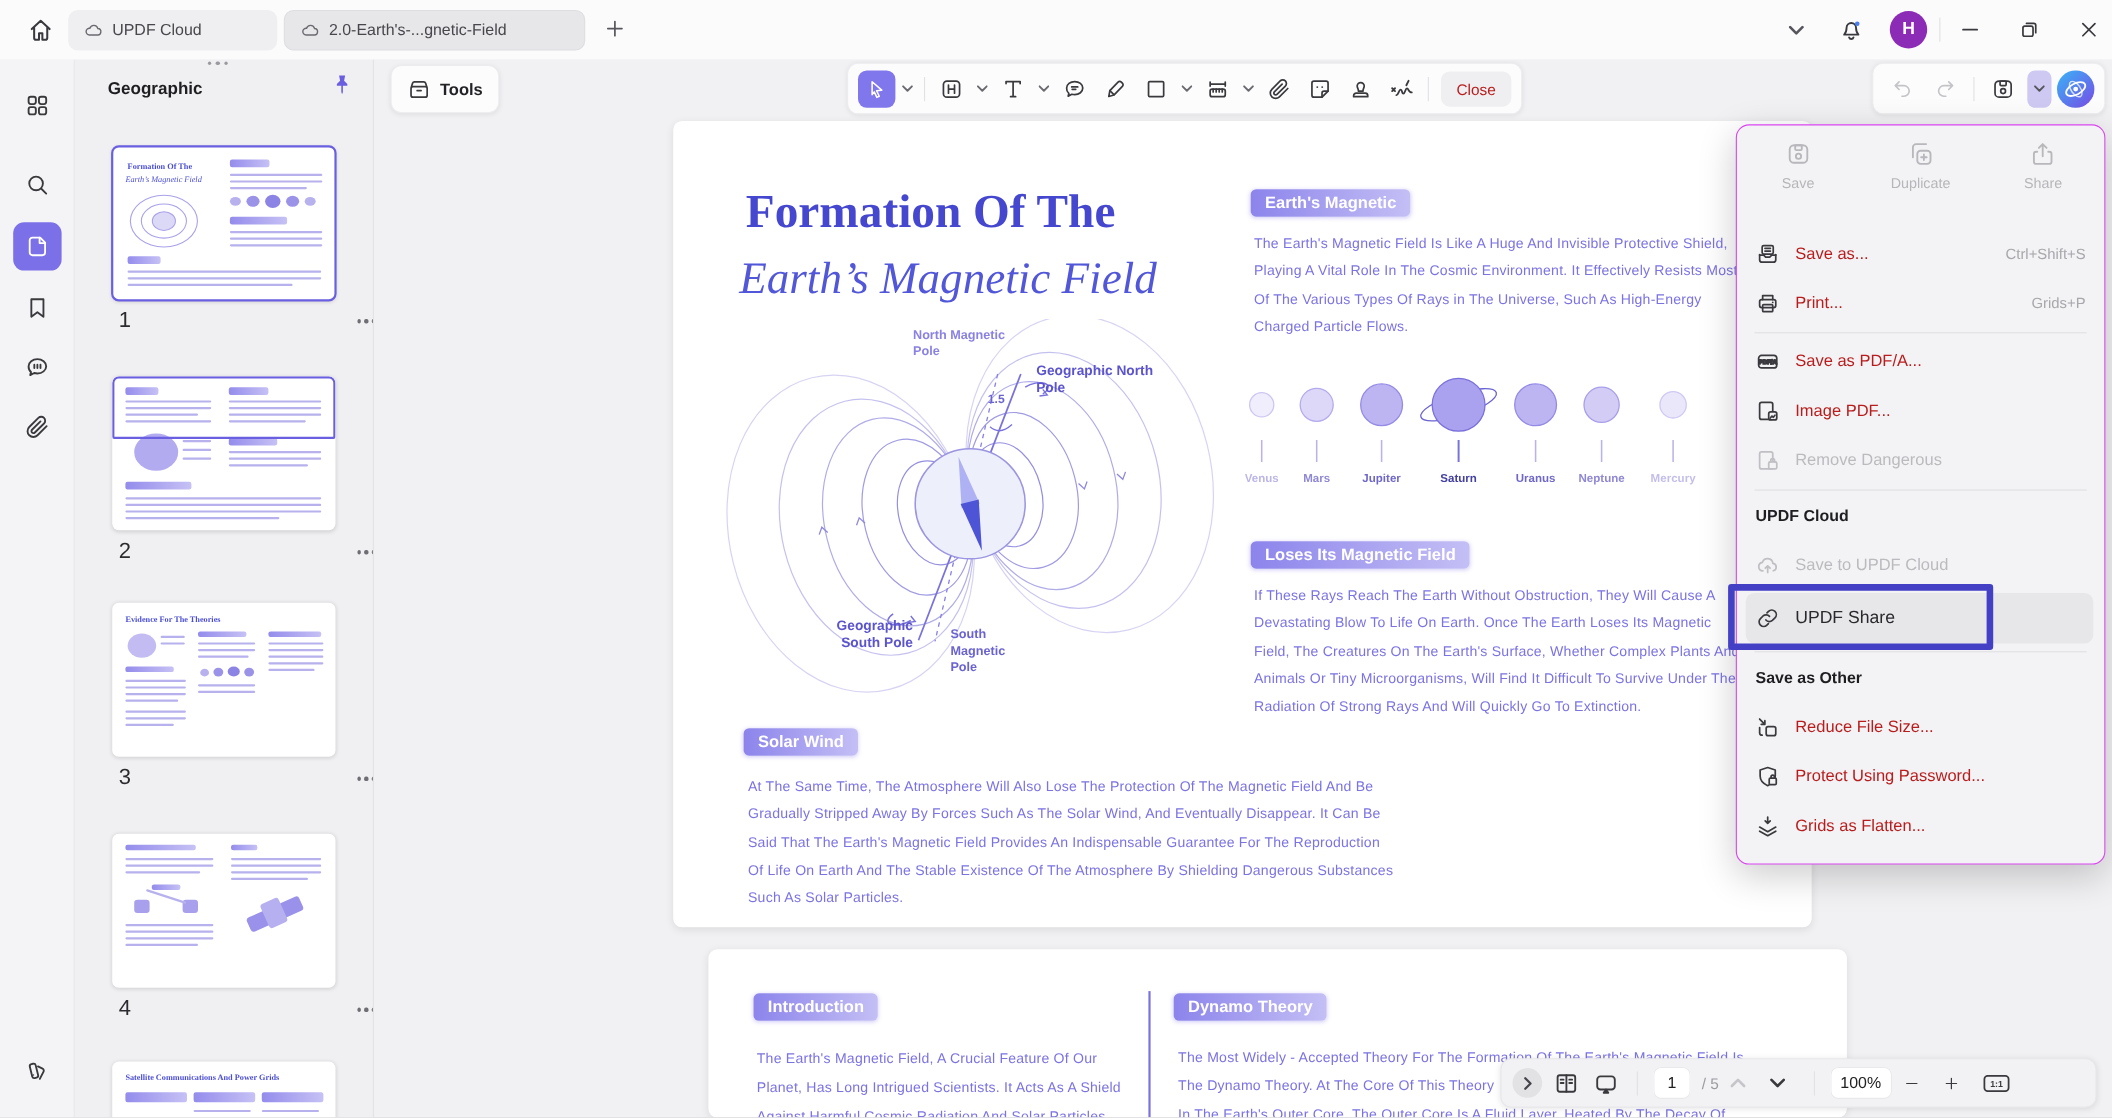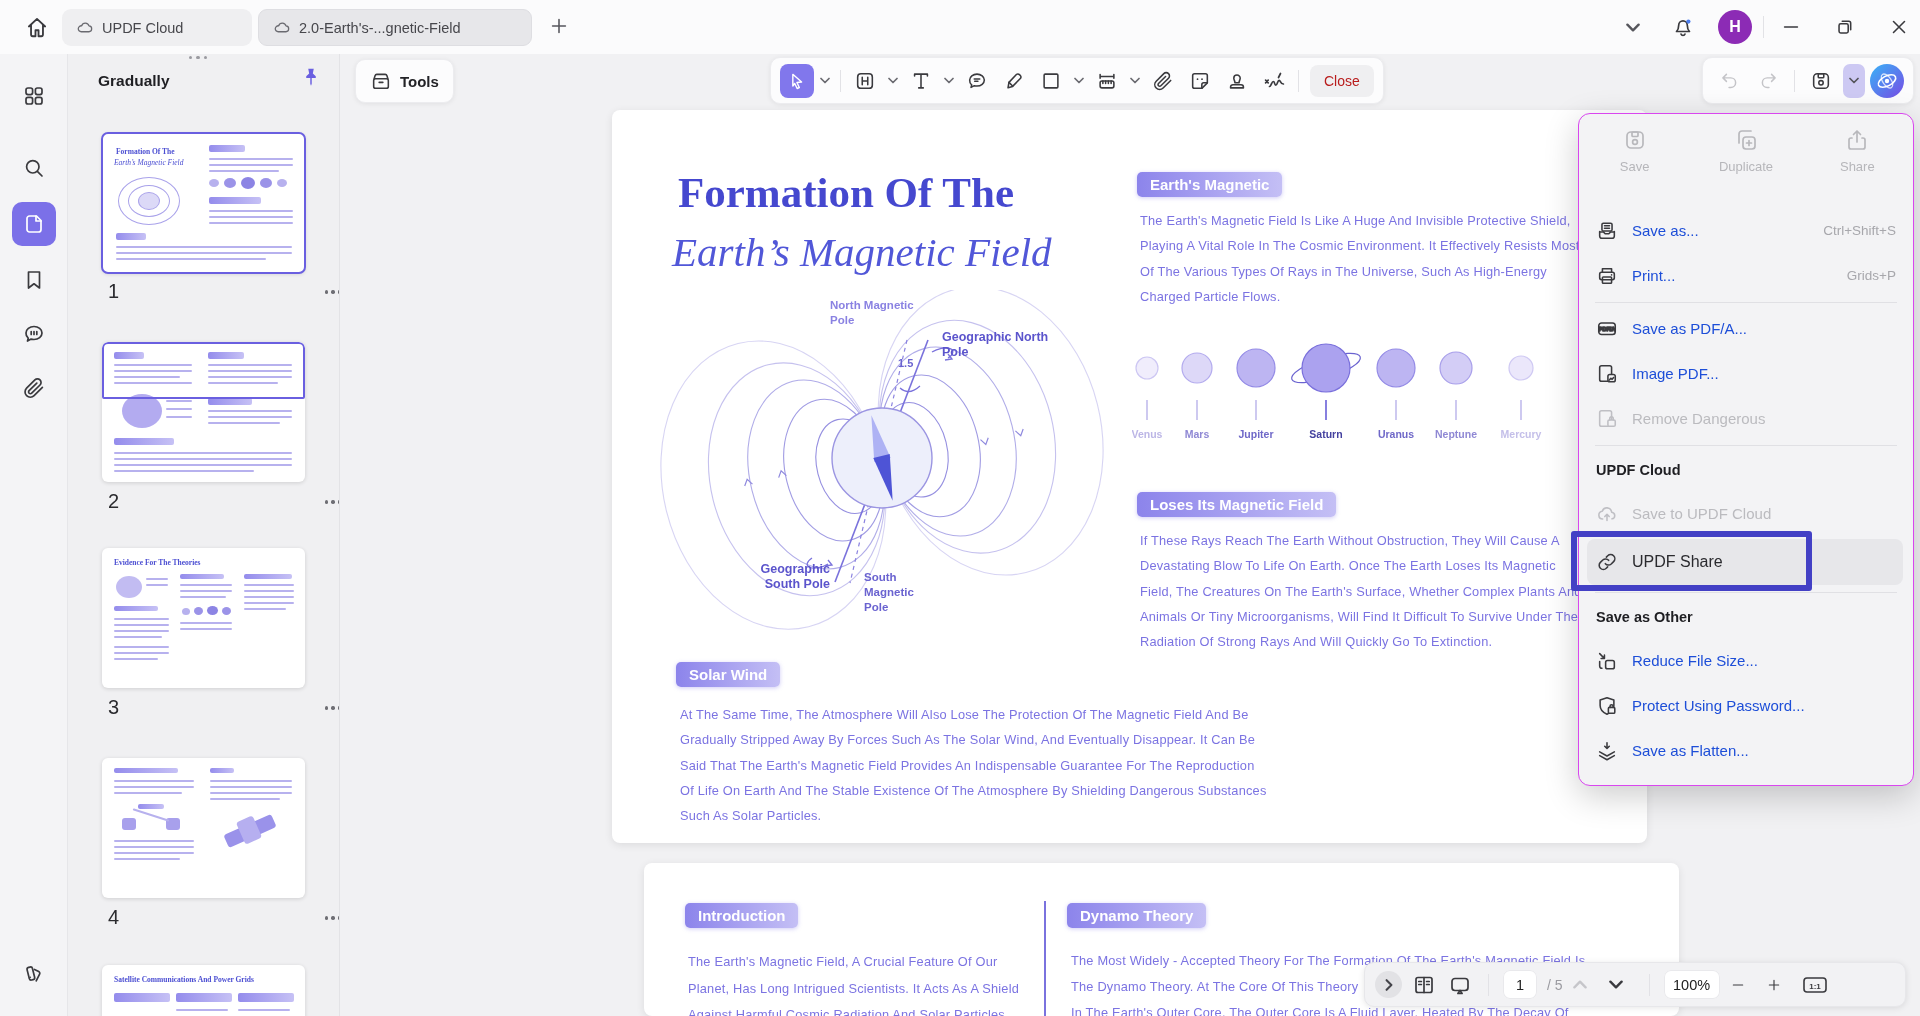--- a/index.html
+++ b/index.html
@@ -72,21 +72,21 @@
   #p2divider{ position:absolute; left:400px; top:38px; width:2px; height:115px; background:#7A72DE; }
 
   
   #menu{ left:1578px; top:113px; width:336px; height:673px; background:#F3F3F5; border:1px solid #d946ef;
          border-radius:12px; box-shadow:0 10px 34px rgba(0,0,0,.20); z-index:40; }
   #menu-quick{ margin-top:14px; height:66px; display:flex; }
   .qk{ flex:1; display:flex; flex-direction:column; align-items:center; gap:7px; color:#B6B6BA; }
   .qk .ic{ stroke:#B8B8BC; }
   .qk span{ font-size:13px; }
   .mi{ height:45px; display:flex; align-items:center; gap:14px; padding:0 17px; }
-  .mi .lbl{ font-size:15px; color:#1d4ed8; }
+  .mi .lbl{ font-size:15px; color:#b91c1c; }
   .mi .sc{ margin-left:auto; font-size:13.5px; color:#A7A7AC; }
   .mi.dis .lbl{ color:#BBBBBF; }
   .mi.dis .ic{ stroke:#BFBFC4; }
   .mi.first{ margin-top:14px; }
   .mdiv{ height:1px; background:#E0E0E4; margin:3.5px 16px; }
   .mh{ height:42px; display:flex; align-items:center; padding:0 17px; font-size:14.5px; font-weight:bold; color:#1E1E22;}
   #share-item{ position:relative; height:52px; }
   #share-pill{ position:absolute; left:8px; right:10px; top:3px; bottom:3px; background:#E7E7EA; border-radius:8px;}
   #share-item .inner{ position:relative; display:flex; align-items:center; gap:14px; padding:0 17px; height:100%; }
   #share-annotation{ position:absolute; left:-8px; top:417px; width:241px; height:60px;
@@ -210,21 +210,21 @@
       </svg>
     </div>
   </div>
 
   <div id="thumbs" class="abs">
     <div class="handle">
         <i></i>
         <i></i>
         <i></i>
       </div>
-    <div id="thumbs-title">Gradually</div>
+    <div id="thumbs-title">Geographic</div>
     <div class="abs" style="left:232px;top:12px;">
       <svg width="22" height="22" viewBox="0 0 24 24">
         <path d="M9 3h6l-1 5.2 3.2 3V13h-4.4v6.3L12 21.5l-.8-2.2V13H6.8v-1.8l3.2-3z" fill="#6A5FE0"></path>
       </svg>
     </div>
 
     <div class="tmb sel" style="top:79px;">
       <div>
         <div class="ttl" style="left:14px;top:14px;">Formation Of The</div>
         <div class="ttl" style="left:12px;top:25px;font-style:italic;font-weight:normal;">Earth’s Magnetic Field</div>
@@ -706,21 +706,21 @@
         <rect x="13.5" y="13.5" width="7" height="6.5" rx="1.2" fill="#F3F3F5"></rect>
         <path d="M15.3 13.5v-1.2a1.7 1.7 0 0 1 3.4 0v1.2"></path>
       </svg>
       <span class="lbl">Protect Using Password...</span>
     </div>
     <div class="mi">
       <svg width="22" height="22" viewBox="0 0 24 24" class="ic">
         <path d="M12 3v6M9.5 6.8L12 9.3l2.5-2.5"></path>
         <path d="M4 13l8 4.5 8-4.5M4 17l8 4.5 8-4.5"></path>
       </svg>
-      <span class="lbl">Save as Flatten...</span>
+      <span class="lbl">Grids as Flatten...</span>
     </div>
 
     <div id="share-annotation"></div>
   </div>
 
   <div id="statusbar" class="abs">
     <div id="pg-circle">
       <svg width="12" height="12" viewBox="0 0 10 10" class="ic" style="stroke:#44444a">
           <path d="M3 1l4 4-4 4"></path>
         </svg>

